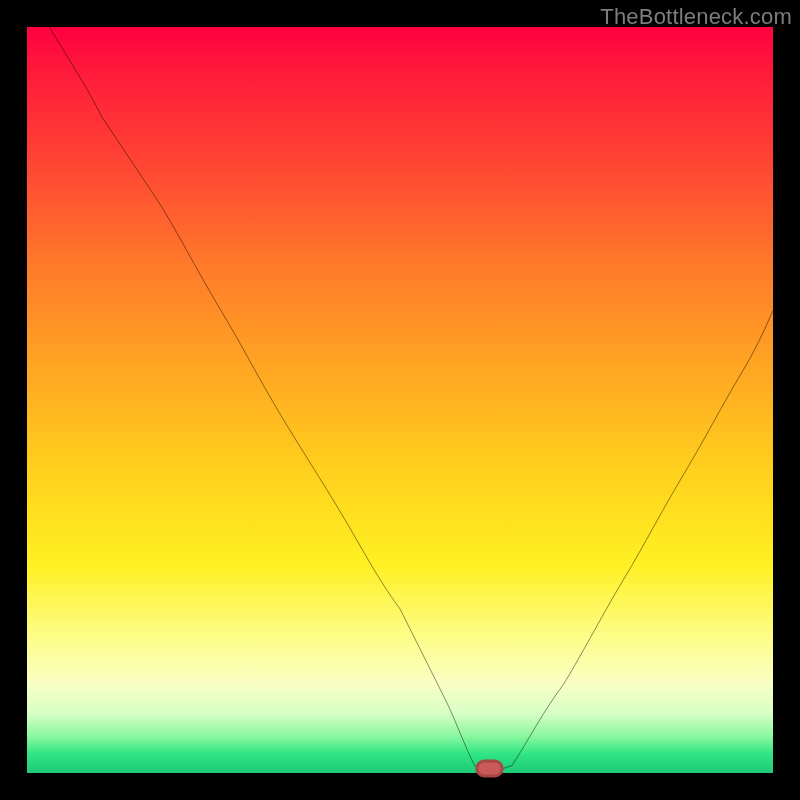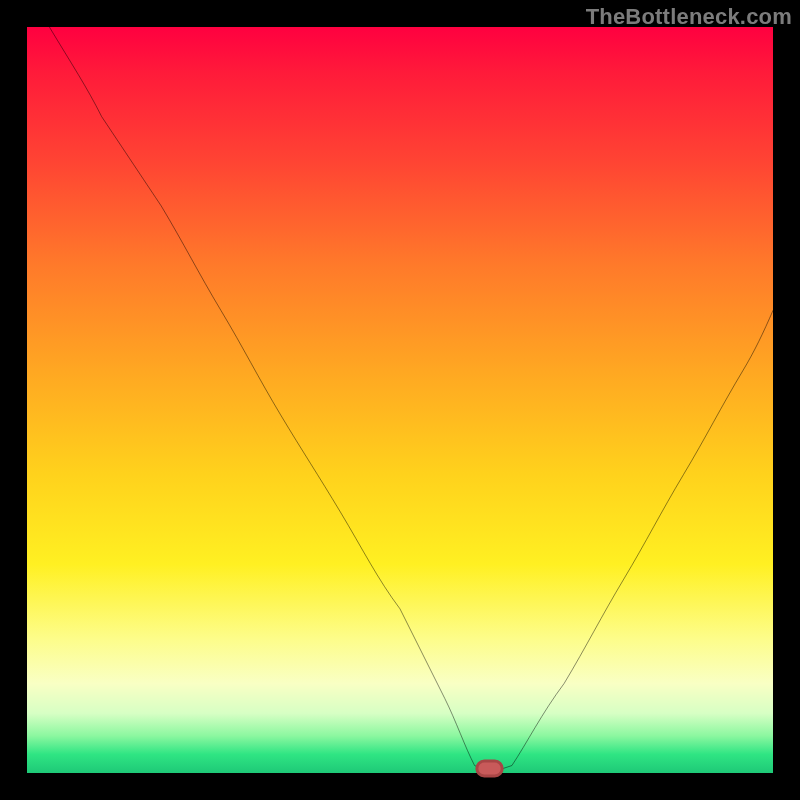--- a/index.html
+++ b/index.html
@@ -16,21 +16,21 @@
     width: 800px;
     height: 800px;
     background: #000;
   }
   .watermark {
     position: absolute;
     top: 4px;
     right: 8px;
     color: #7c7c7c;
     font-size: 22px;
-    font-weight: 700;
+    font-weight: 400;
     letter-spacing: 0.2px;
     user-select: none;
   }
   
   .plot {
     position: absolute;
     left: 27px;
     top: 27px;
     width: 746px;   
     height: 746px;

